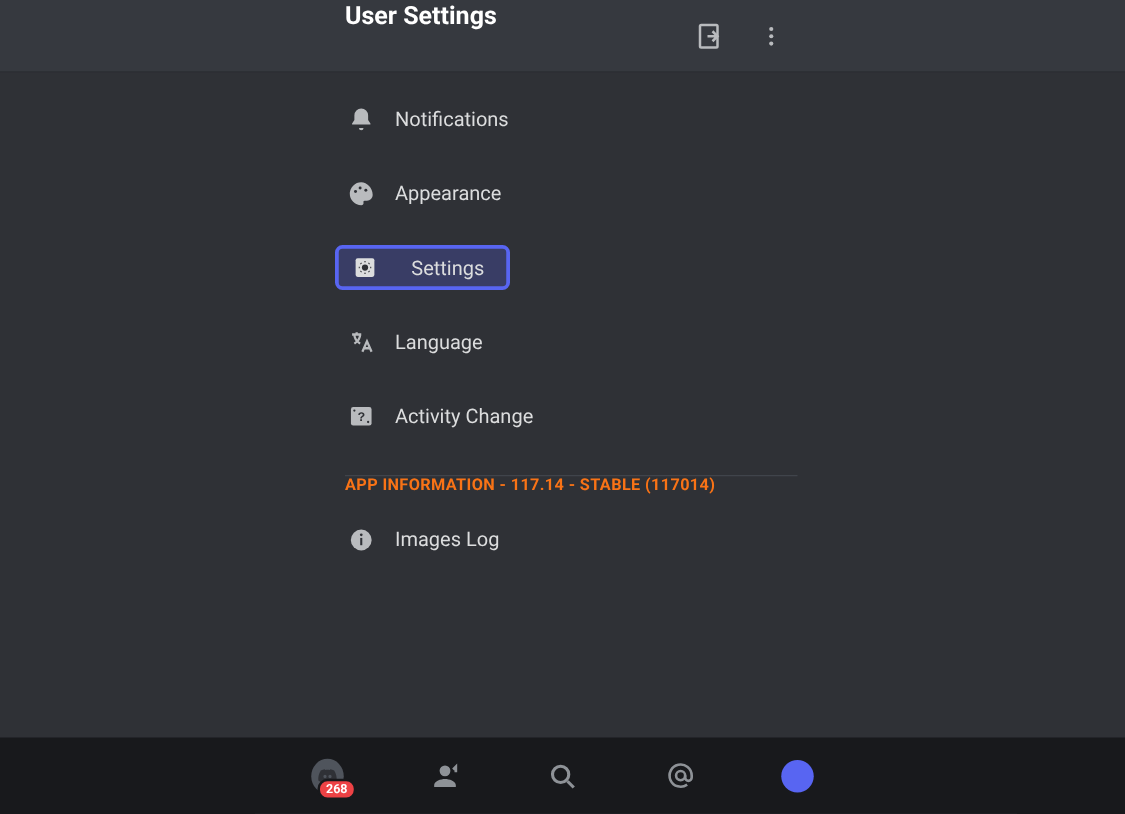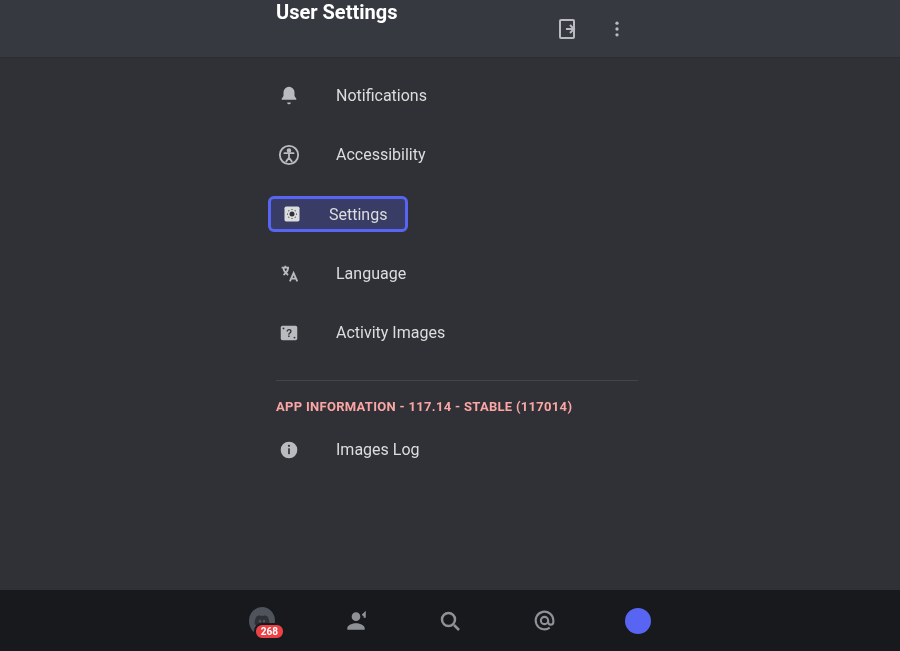--- a/index.html
+++ b/index.html
@@ -38,21 +38,21 @@
       overflow: hidden;
     }
     .settings-list {
       width: 380px;
       margin-left: 258px;
     }
     .settings-item {
       height: 59px;
       display: flex;
       align-items: center;
-      gap: 36px;
+      gap: 16px;
       padding-left: 20px;
       cursor: pointer;
       color: #dcddde;
     }
     .settings-item .item-icon {
       width: 22px;
       height: 22px;
       color: #b9bbbe;
       display: flex;
       align-items: center;
@@ -70,26 +70,25 @@
       width: 140px;
       height: 36px;
       margin: 12px 0 12px 10px;
       padding-left: 10px;
       gap: 26px;
     }
     .settings-item.highlighted .item-label { font-size: 16px; color: #dcddde; }
     .settings-item.highlighted .item-icon { color: #dcddde; }
     .section-header {
       margin: 18px 0 6px 18px;
-      padding-top: 18px;
       border-top: 1px solid #40444b;
       font-size: 13px;
       font-weight: 700;
       letter-spacing: 0.3px;
-      color: #fca5a5;
+      color: #f97316;
       text-transform: uppercase;
     }
     .bottom-bar {
       position: absolute;
       bottom: 0;
       left: 0;
       width: 900px;
       height: 61px;
       background: #18191c;
       display: flex;
@@ -158,31 +157,32 @@
     <div class="settings-item">
       <span class="item-icon">
         <svg viewBox="0 0 24 24" width="22" height="22" fill="currentColor">
           <path d="M12 2a6 6 0 0 0-6 6v4l-2 3v1h16v-1l-2-3V8a6 6 0 0 0-6-6zm-2 17a2 2 0 0 0 4 0h-4z"></path>
         </svg>
       </span>
       <span class="item-label">Notifications</span>
     </div>
 
 
-
-    <div class="settings-item">
-      <span class="item-icon">
-        <svg viewBox="0 0 24 24" width="22" height="22" fill="none" stroke="currentColor" stroke-width="2">
-          <circle cx="12" cy="12" r="10"></circle>
-          <circle cx="12" cy="7" r="1.5" fill="currentColor"></circle>
-          <path d="M7 10h10M12 10v5m0 0l-3 4m3-4l3 4" stroke-linecap="round"></path>
-        </svg>
-      </span>
-      <span class="item-label">Accessibility</span>
-    </div>
+    <div class="settings-item">
+      <span class="item-icon">
+        <svg viewBox="0 0 24 24" width="22" height="22" fill="currentColor">
+          <path d="M12 2a10 10 0 1 0 0 20c1.5 0 2-1 2-2s-.5-2 1-2h2a5 5 0 0 0 5-5c0-6-5-11-10-11z"></path>
+          <circle cx="7" cy="10" r="1.3" fill="#2f3136"></circle>
+          <circle cx="11" cy="7" r="1.3" fill="#2f3136"></circle>
+          <circle cx="16" cy="9" r="1.3" fill="#2f3136"></circle>
+        </svg>
+      </span>
+      <span class="item-label">Appearance</span>
+    </div>
+
 
     <div class="settings-item highlighted">
       <span class="item-icon">
         <svg viewBox="0 0 24 24" width="20" height="20" fill="currentColor">
           <rect x="3" y="3" width="18" height="18" rx="2"></rect>
           <circle cx="12" cy="12" r="3" fill="#2f3136"></circle>
           <path d="M12 7v-1M12 18v-1M7 12H6M18 12h-1M8.5 8.5l-.7-.7M16.2 16.2l-.7-.7M8.5 15.5l-.7.7M16.2 7.8l-.7.7" stroke="#2f3136" stroke-width="1.5"></path>
         </svg>
       </span>
       <span class="item-label">Settings</span>
@@ -200,21 +200,21 @@
 
     <div class="settings-item">
       <span class="item-icon">
         <svg viewBox="0 0 24 24" width="22" height="22" fill="currentColor">
           <rect x="3" y="4" width="18" height="16" rx="2"></rect>
           <text x="12" y="16" font-size="11" font-weight="700" fill="#2f3136" text-anchor="middle" font-family="Arial">?</text>
           <circle cx="6" cy="7" r="1" fill="#2f3136"></circle>
           <circle cx="18" cy="17" r="1" fill="#2f3136"></circle>
         </svg>
       </span>
-      <span class="item-label">Activity Images</span>
+      <span class="item-label">Activity Change</span>
     </div>
 
     <div class="section-header">APP INFORMATION - 117.14 - STABLE (117014)</div>
 
     <div class="settings-item">
       <span class="item-icon">
         <svg viewBox="0 0 24 24" width="20" height="20" fill="currentColor">
           <circle cx="12" cy="12" r="10"></circle>
           <rect x="11" y="10" width="2" height="7" fill="#2f3136"></rect>
           <circle cx="12" cy="7" r="1.3" fill="#2f3136"></circle>

